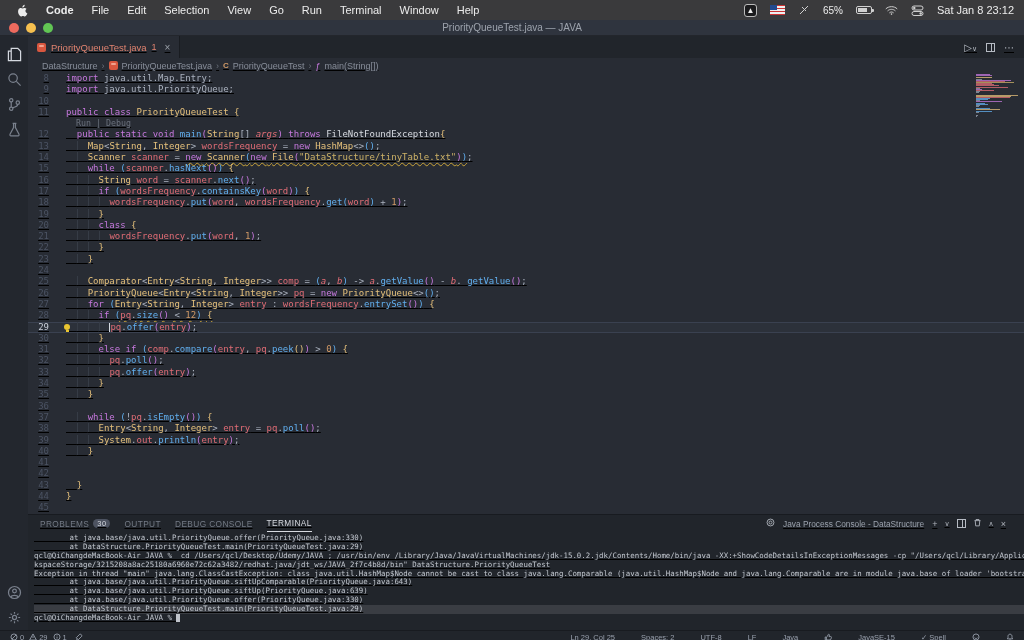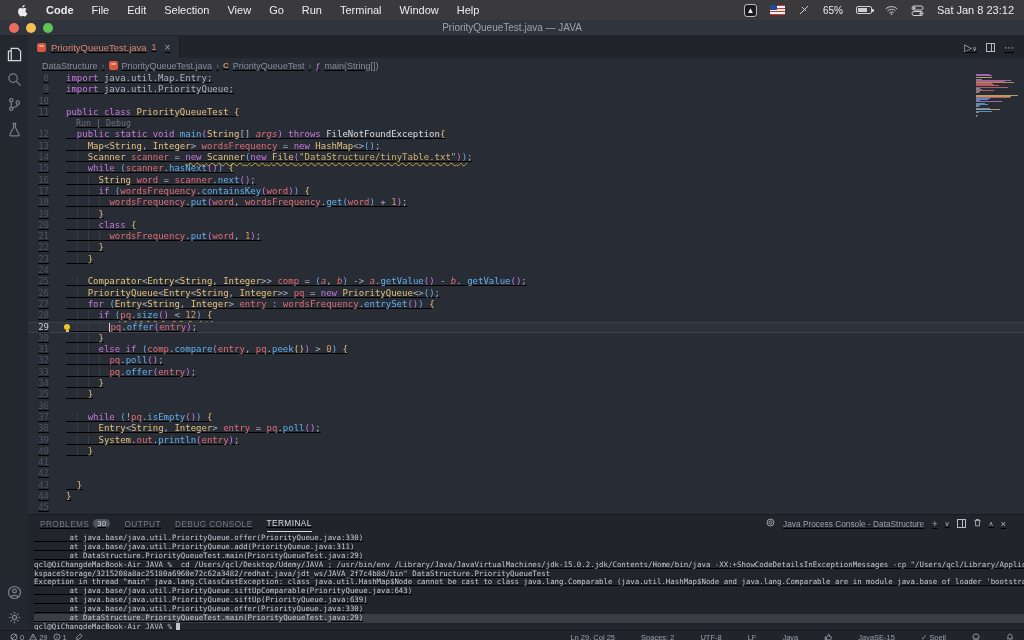--- a/index.html
+++ b/index.html
@@ -334,21 +334,20 @@
                   <path d="M2 3.5 h8 M4 3.5 v-1.5 h4 v1.5 M3 3.5 l0.6 7 h4.8 l0.6-7"></path>
                 </svg>
             </span>
             <span style="font-size:7px">∧</span>
             <span>×</span>
           </span>
         </span>
       </div>
       <div class="terminal">
           <div class="trow">        at java.base/java.util.PriorityQueue.offer(PriorityQueue.java:330)</div>
-          <div class="trow">        at java.base/java.util.PriorityQueue.add(PriorityQueue.java:311)</div>
           <div class="trow">        at DataStructure.PriorityQueueTest.main(PriorityQueueTest.java:29)</div>
           <div class="trow">qcl@QiChangdeMacBook-Air JAVA %  cd /Users/qcl/Desktop/Udemy/JAVA ; /usr/bin/env /Library/Java/JavaVirtualMachines/jdk-15.0.2.jdk/Contents/Home/bin/java -XX:+ShowCodeDetailsInExceptionMessages -cp "/Users/qcl/Library/Application Support/Code/User/wor</div>
           <div class="trow">kspaceStorage/3215208a8ac25180a6960e72c62a3482/redhat.java/jdt_ws/JAVA_2f7c4b8d/bin" DataStructure.PriorityQueueTest</div>
           <div class="trow">Exception in thread "main" java.lang.ClassCastException: class java.util.HashMap$Node cannot be cast to class java.lang.Comparable (java.util.HashMap$Node and java.lang.Comparable are in module java.base of loader 'bootstrap')</div>
           <div class="trow">        at java.base/java.util.PriorityQueue.siftUpComparable(PriorityQueue.java:643)</div>
           <div class="trow">        at java.base/java.util.PriorityQueue.siftUp(PriorityQueue.java:639)</div>
           <div class="trow">        at java.base/java.util.PriorityQueue.offer(PriorityQueue.java:330)</div>
           <div class="trow hl">        at DataStructure.PriorityQueueTest.main(PriorityQueueTest.java:29)</div>
           <div class="trow">qcl@QiChangdeMacBook-Air JAVA % <span class="tcursor"></span></div>
         </div>

